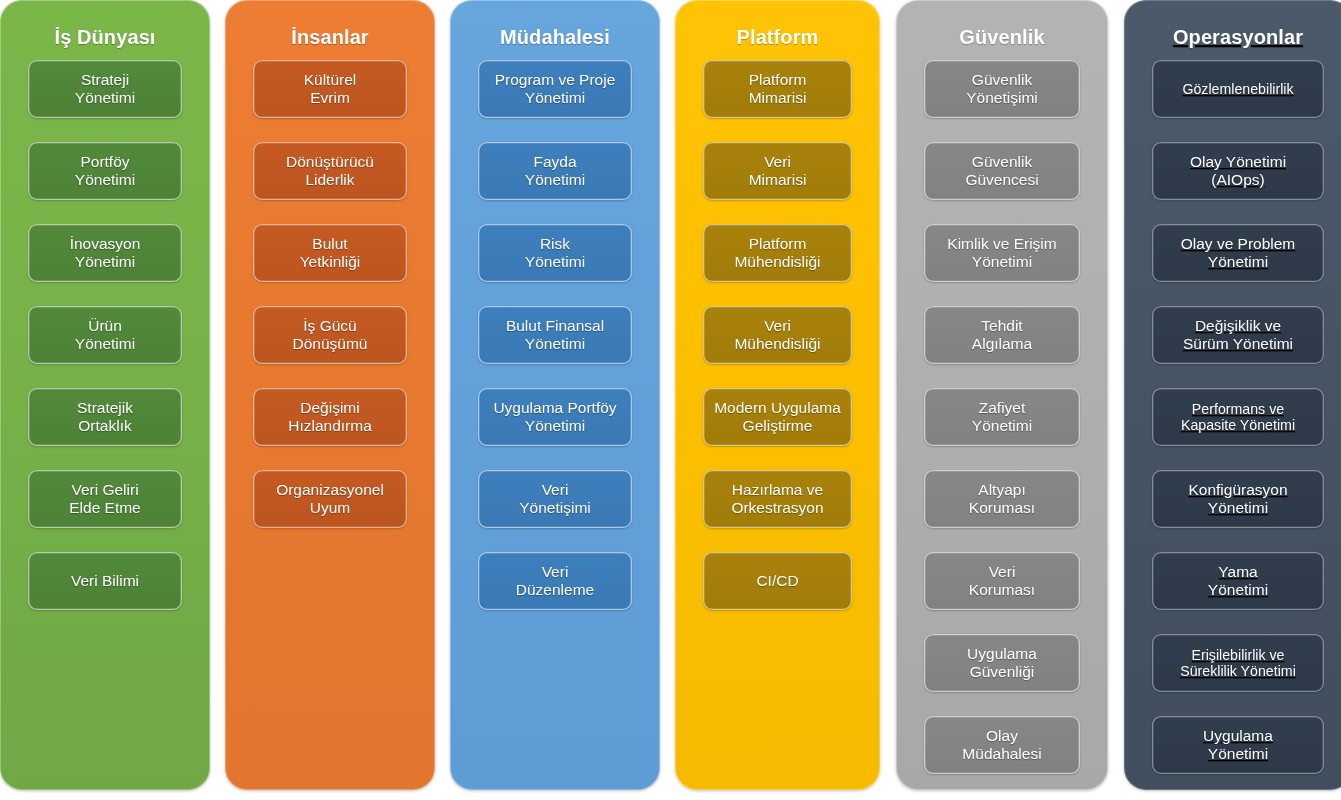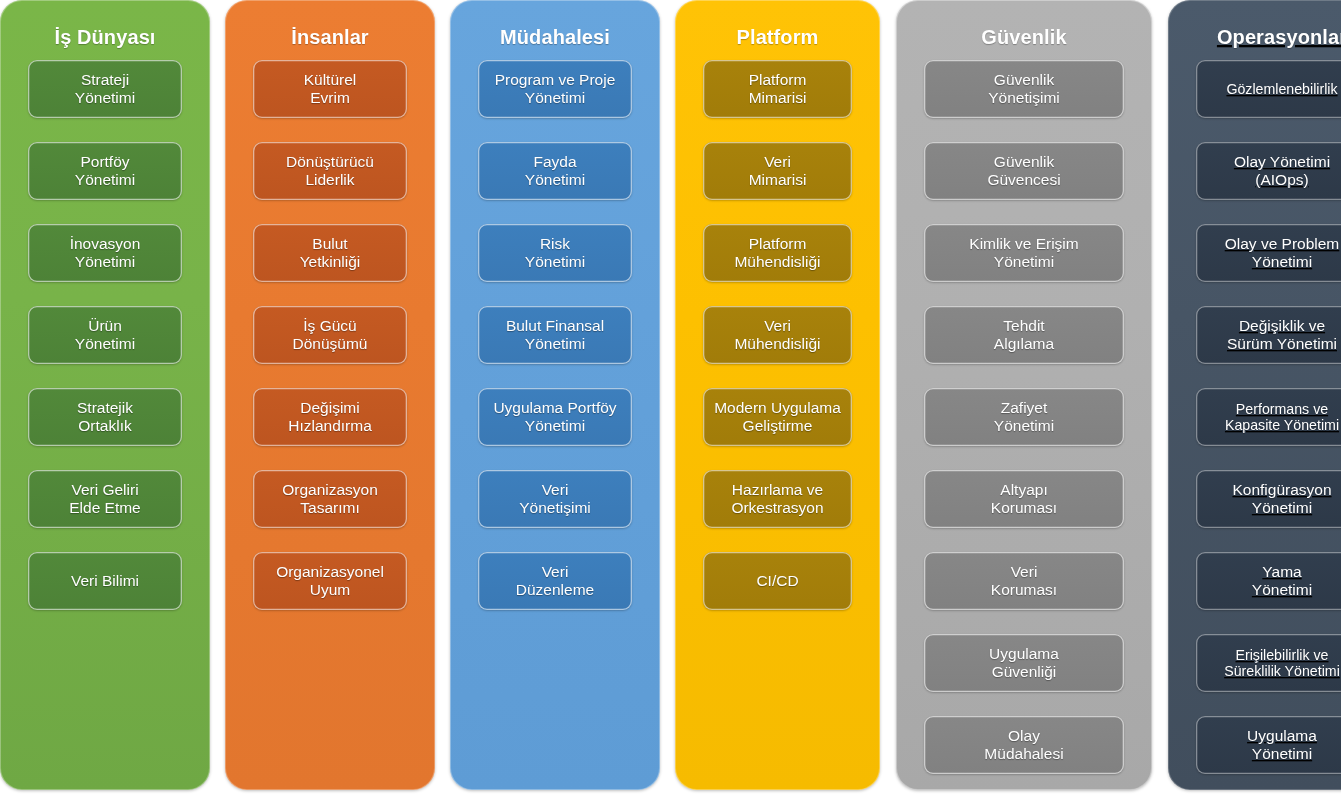--- a/index.html
+++ b/index.html
@@ -104,21 +104,21 @@
     background: linear-gradient(180deg, #ffc306 0%, #fdc000 40%, #f6bb00 100%);
     box-shadow: inset 0 0 0 1px rgba(255,255,255,0.30), 0 1px 3px rgba(0,0,0,0.25);
   }
   .col-gold .card {
     background: linear-gradient(180deg, #a8820b 0%, #a17c09 100%);
     box-shadow: inset 0 0 0 1.3px rgba(255,255,255,0.55), 0 1px 2px rgba(0,0,0,0.22);
   }
 
   
   .col-gray {
-    width: 256px;
+    width: 212px;
     margin-left: 16px;
     background: linear-gradient(180deg, #b3b3b3 0%, #b0b0b0 40%, #a8a8a8 100%);
     box-shadow: inset 0 0 0 1px rgba(255,255,255,0.35), 0 1px 3px rgba(0,0,0,0.25);
   }
   .col-gray .card {
     background: linear-gradient(180deg, #878787 0%, #818181 100%);
     box-shadow: inset 0 0 0 1.3px rgba(255,255,255,0.60), 0 1px 2px rgba(0,0,0,0.22);
   }
 
   
@@ -178,23 +178,20 @@
         <div class="card">
           <span>Bulut<br>Yetkinliği</span>
         </div>
         <div class="card">
           <span>İş Gücü<br>Dönüşümü</span>
         </div>
         <div class="card">
           <span>Değişimi<br>Hızlandırma</span>
         </div>
         <div class="card">
-          <span>Organizasyon<br>Tasarımı</span>
-        </div>
-        <div class="card">
           <span>Organizasyonel<br>Uyum</span>
         </div>
       </div>
     </div>
     <div class="column col-blue">
       <div class="col-header">Müdahalesi</div>
       <div class="cards">
         <div class="card">
           <span>Program ve Proje<br>Yönetimi</span>
         </div>

